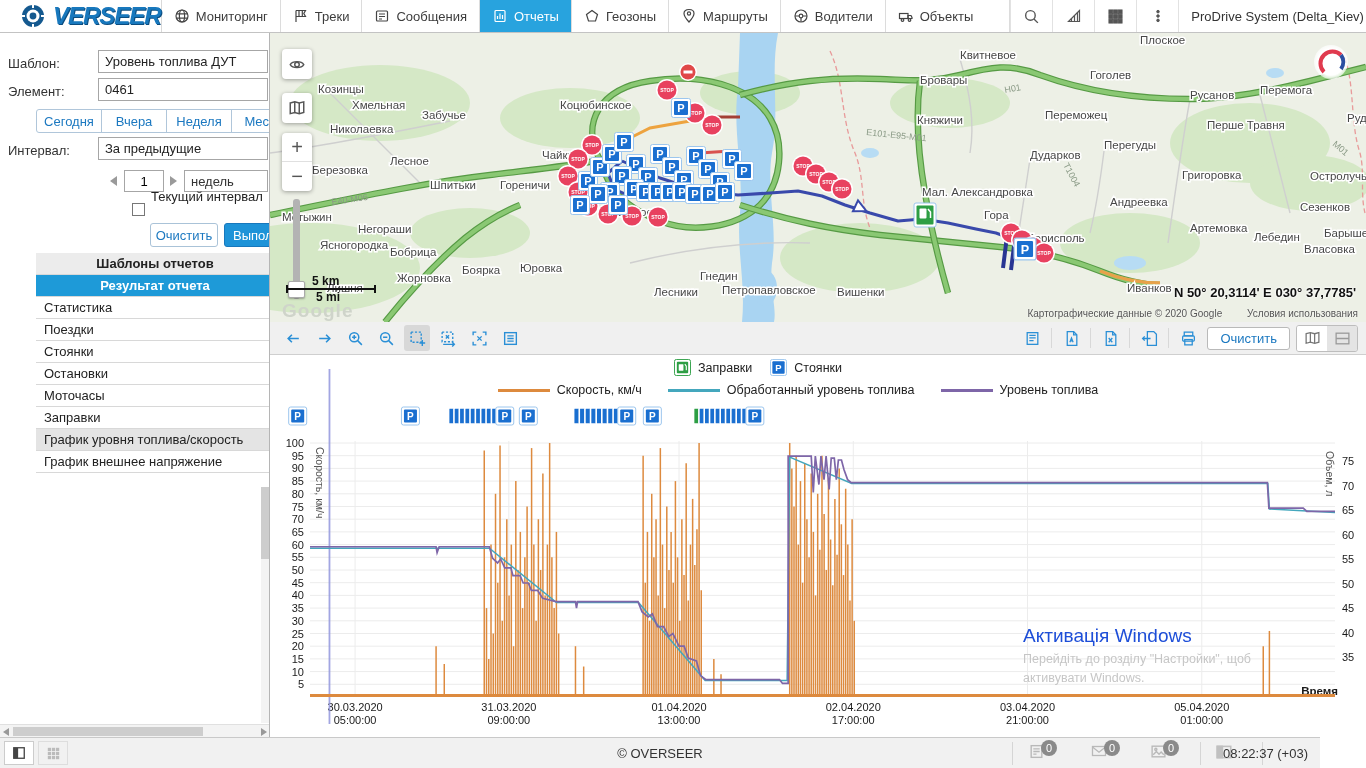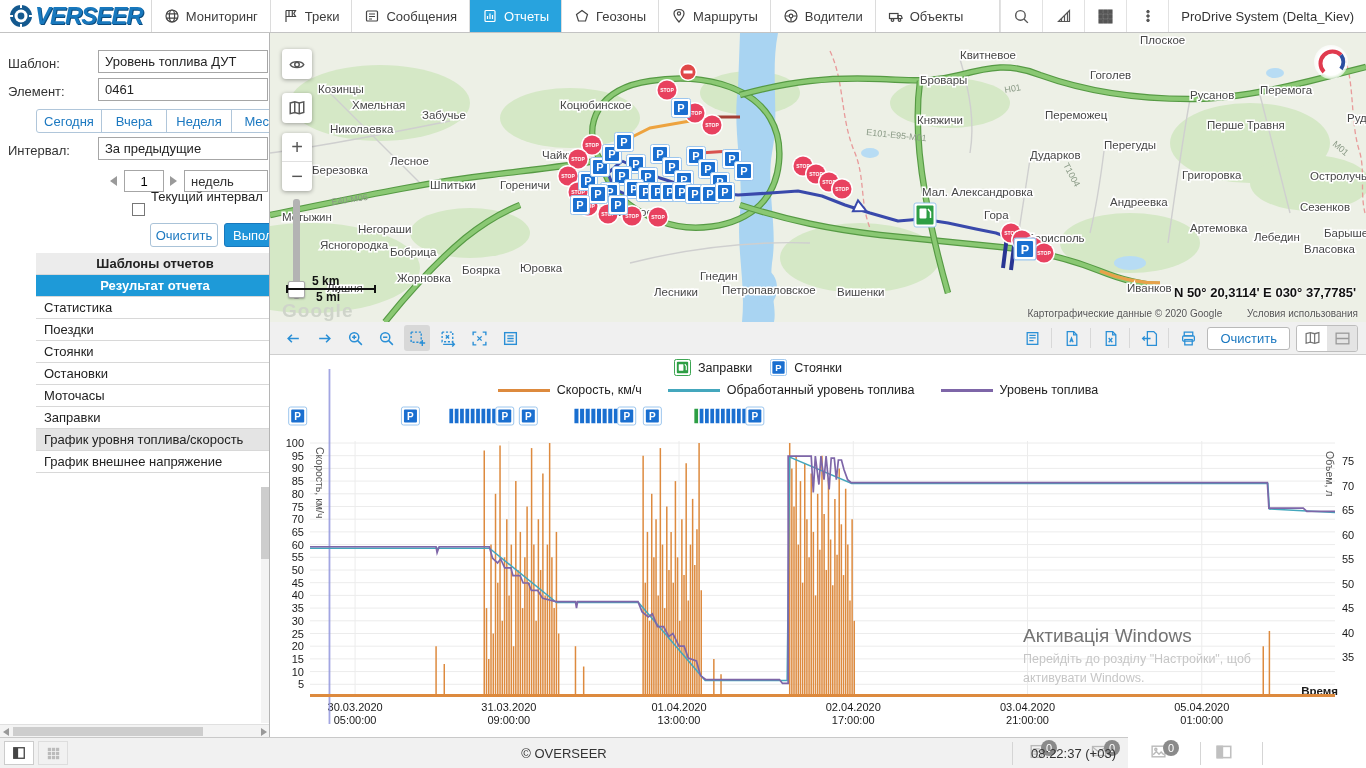--- a/index.html
+++ b/index.html
@@ -3,21 +3,21 @@
 <meta charset="utf-8">
 <style>
   * { margin:0; padding:0; box-sizing:border-box; }
   html,body { width:1366px; height:768px; overflow:hidden; }
   body { font-family:"Liberation Sans",sans-serif; background:#fff; position:relative; color:#333; }
   svg { display:block; }
 
   
   #nav { position:absolute; top:0; left:0; width:1366px; height:33px; background:#fff;
          border-bottom:1px solid #c3c3c3; display:flex; align-items:stretch; }
-  .logo-box { width:190px; display:flex; align-items:center; gap:1px; padding-left:8px;
+  .logo-box { width:190px; display:flex; align-items:center; gap:7px; padding-left:20px;
               border-right:1px solid #d9d9d9; }
   .logo-text { font-size:24px; font-weight:bold; font-style:italic; letter-spacing:-1px;
                color:#1878bd; text-shadow:1px 1px 0 #0b4d80; }
   .nav-item { display:flex; align-items:center; gap:6px; padding:0 12px; font-size:13px;
               color:#3c3c3c; border-right:1px solid #dcdcdc; cursor:pointer; white-space:nowrap; }
   .nav-item .nicon svg { stroke:#444; }
   .nav-item.active { background:#28a3de; color:#fff; }
   .nav-item.active .nicon svg * { stroke:#fff; }
   .nav-item-objects { padding-right:36px; }
   .nav-spacer { flex:1; }
@@ -110,25 +110,25 @@
   .vt-btn { width:30px; height:25px; display:flex; align-items:center; justify-content:center;
             background:#e4e4e4; cursor:pointer; }
   .vt-btn.active { background:#fff; }
   .legend-row { position:absolute; left:0; width:1096px; display:flex; justify-content:center;
                 align-items:center; font-size:12.5px; color:#222; }
   #legend1 { top:37px; gap:18px; padding-right:120px; }
   #legend2 { top:61px; gap:26px; padding-right:40px; }
   .leg-item { display:flex; align-items:center; gap:7px; }
   .leg-line { width:52px; height:3px; }
   #watermark { position:absolute; left:753px; top:303px; pointer-events:none; }
-  #wm1 { font-size:19px; color:#737373; }
+  #wm1 { font-size:19px; color:#1d4ed8; }
   #wm2,#wm3 { font-size:12.5px; color:#c6c6c6; margin-top:5px; }
 
   
-  #statusbar { position:absolute; top:737px; left:0; width:1128px; height:31px; background:#f1f1f1;
+  #statusbar { position:absolute; top:737px; left:0; width:1320px; height:31px; background:#f1f1f1;
                border-top:1px solid #c9c9c9; }
   .st-btn { position:absolute; top:3px; width:30px; height:24px; background:#fff; border:1px solid #ccc;
             display:flex; align-items:center; justify-content:center; cursor:pointer; }
   #st-copy { position:absolute; left:0; right:0; text-align:center; top:8px; font-size:13px; color:#333; }
   .st-badge { position:absolute; top:5px; display:flex; align-items:flex-start; }
   .badge-count { margin-left:-4px; margin-top:-3px; width:16px; height:16px; border-radius:50%; background:#8a8a8a;
                  color:#fff; font-size:11px; display:flex; align-items:center; justify-content:center; }
   .st-sep { position:absolute; top:4px; width:1px; height:23px; background:#d5d5d5; }
   #st-time { position:absolute; right:12px; top:8px; font-size:13px; color:#333; }
 </style>

